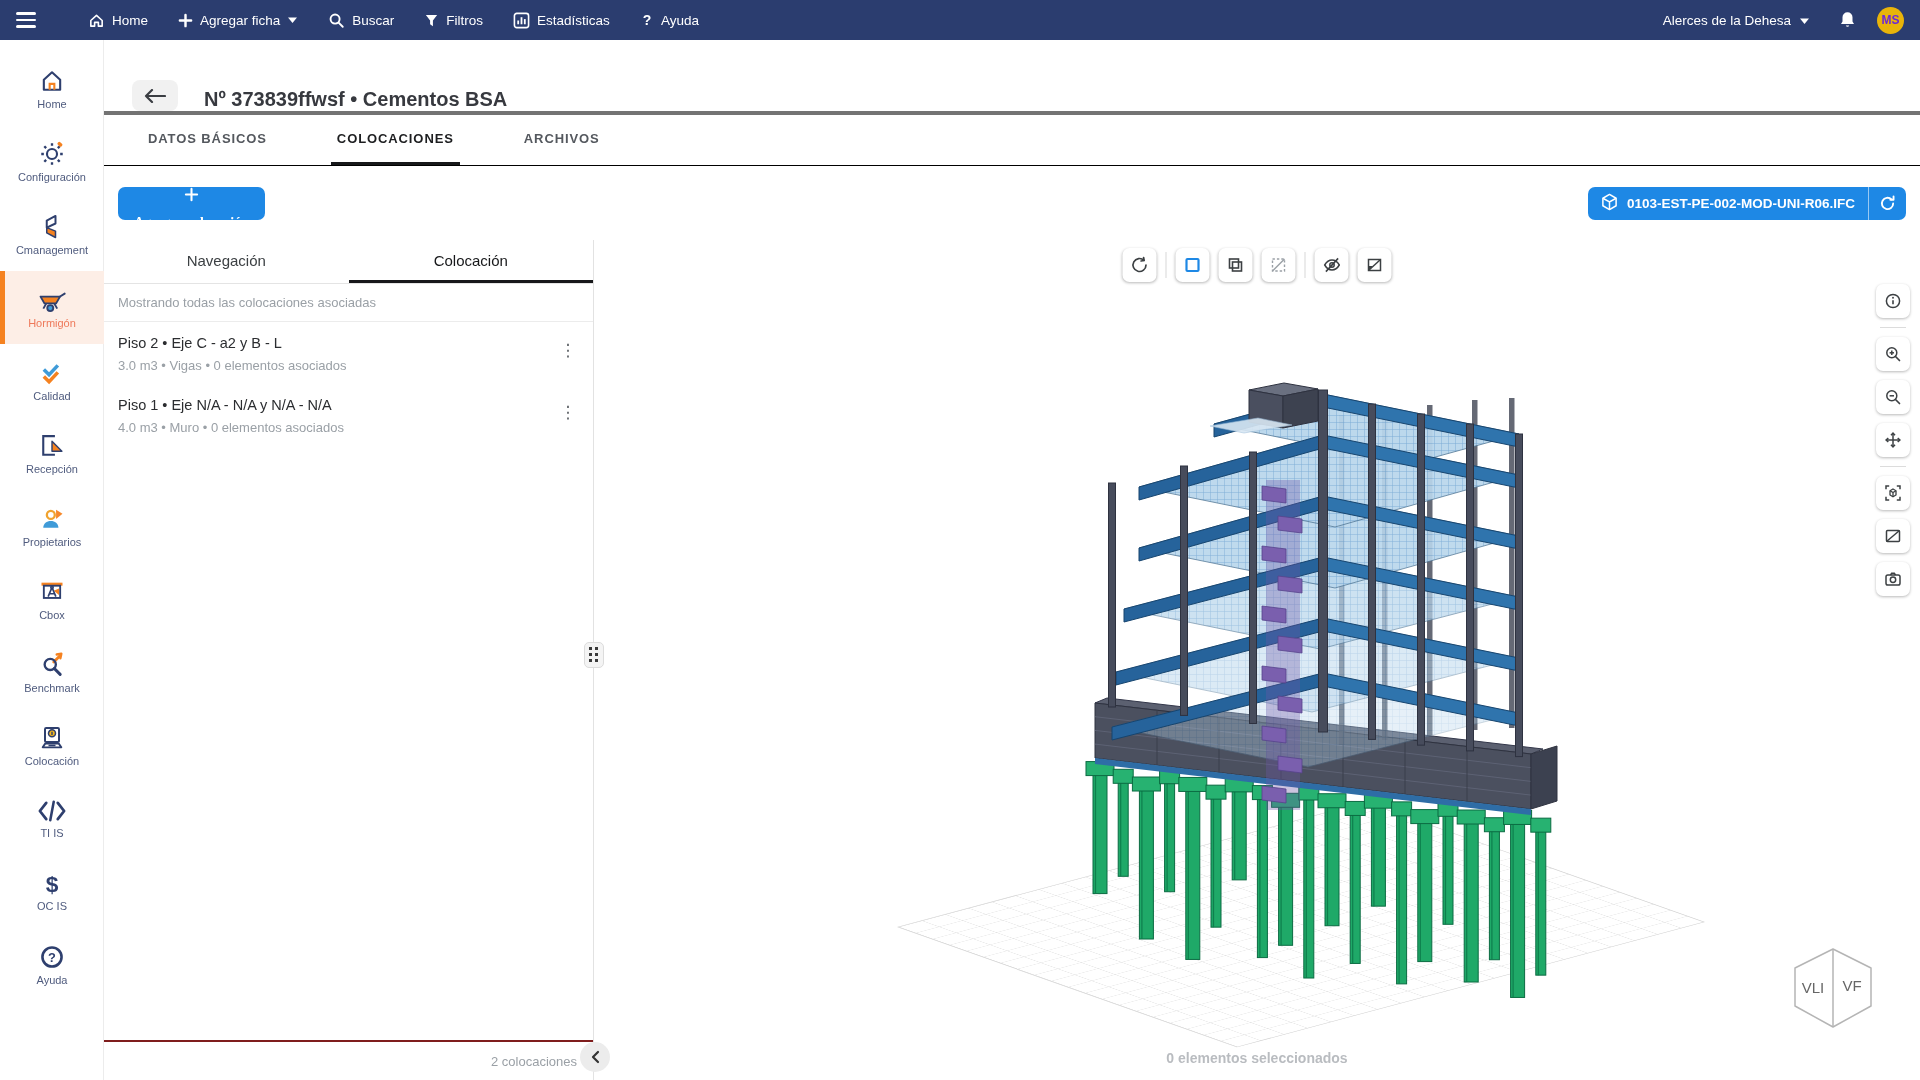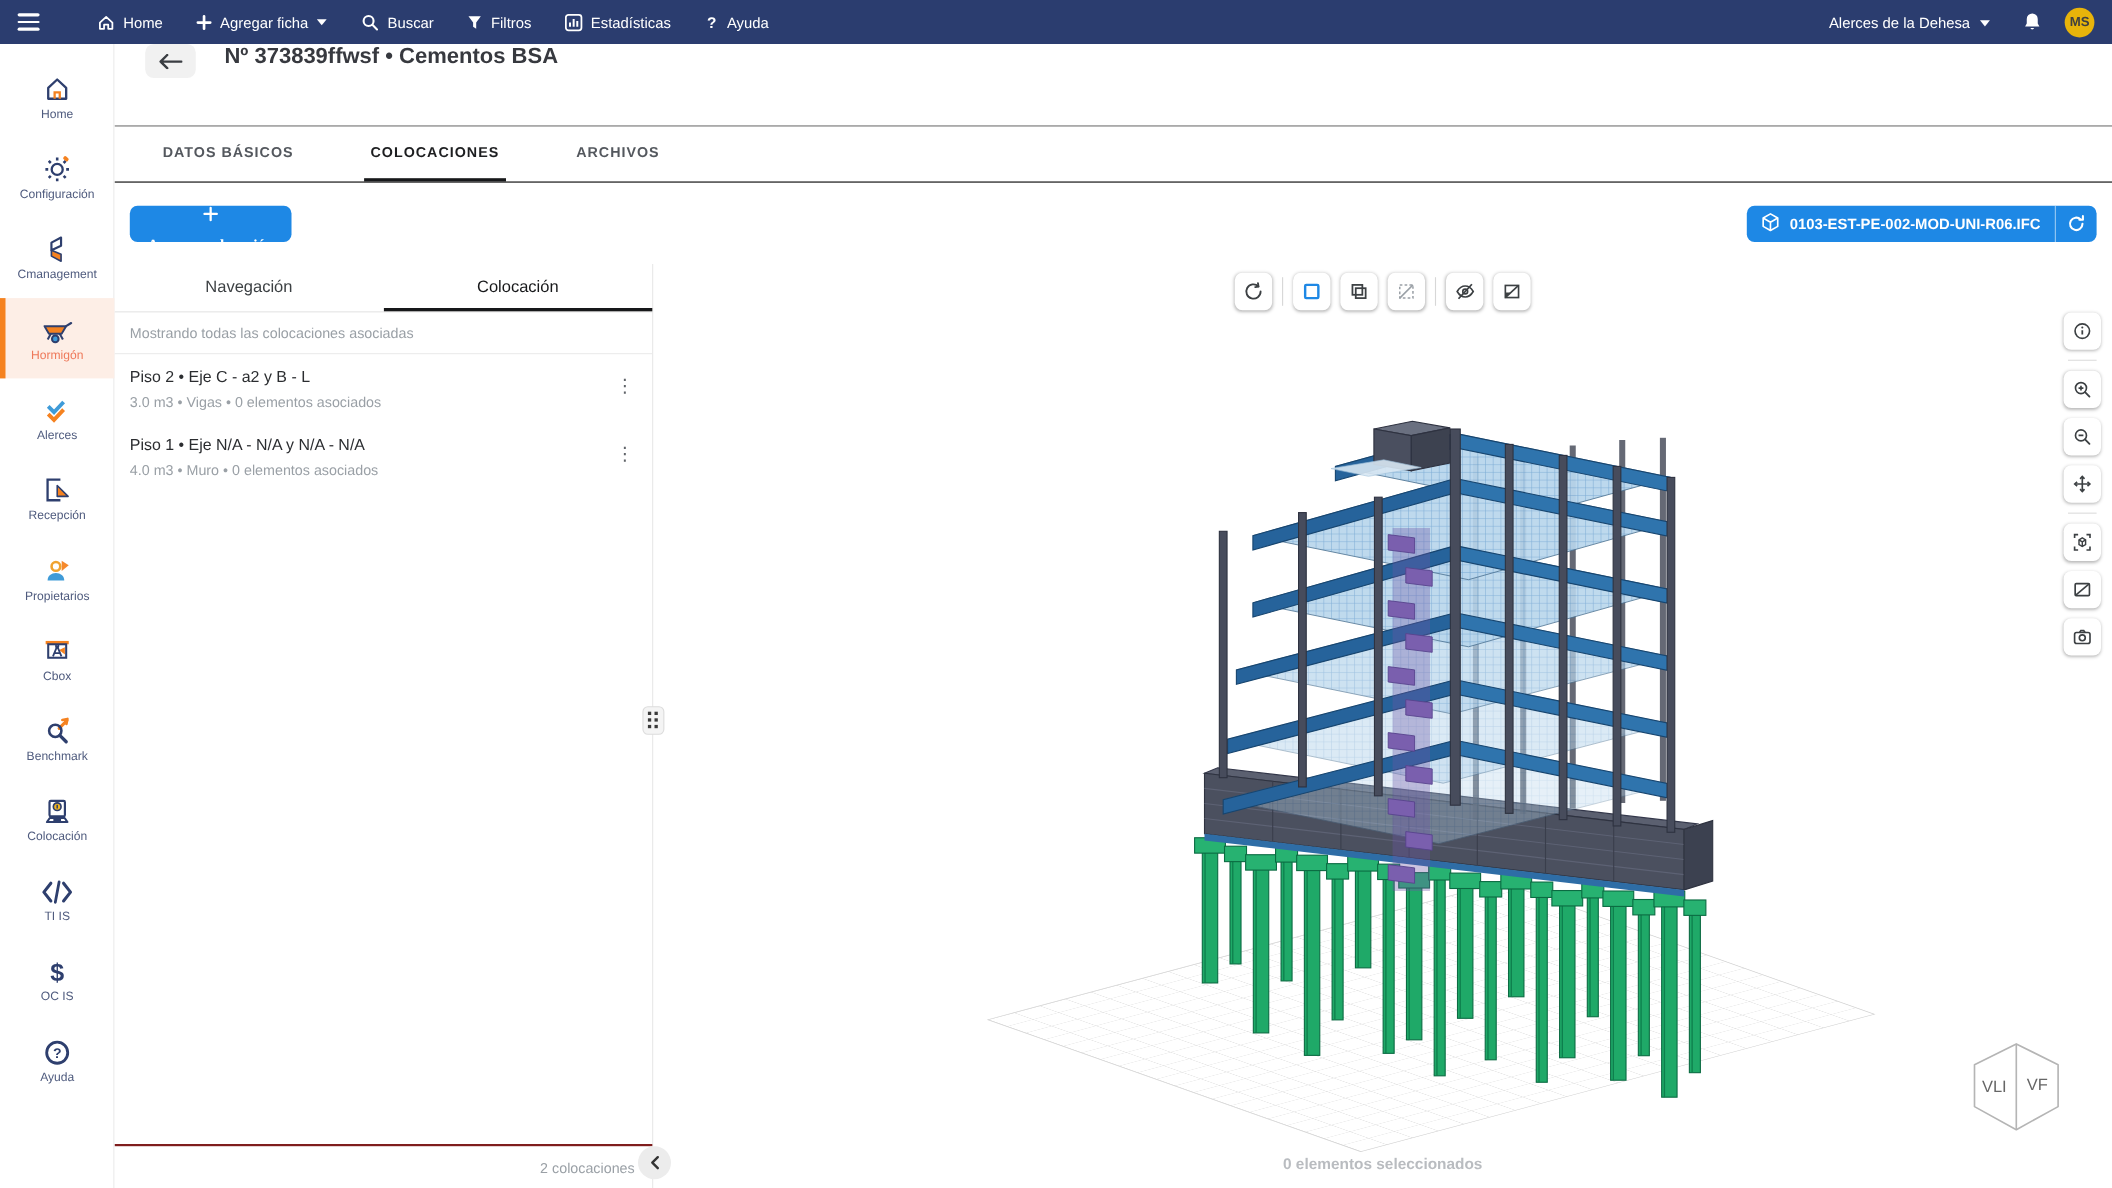--- a/index.html
+++ b/index.html
@@ -8,34 +8,34 @@
   
   .topnav { position:absolute; left:0; top:0; width:1920px; height:40px; background:#2b3d6f;
     display:flex; align-items:center; padding:0 16px; color:#fff; z-index:50; }
   .burger { width:26px; height:26px; display:flex; flex-direction:column; justify-content:center; gap:4px; cursor:pointer; margin-right:46px; }
   .burger span { display:block; width:20px; height:2.6px; background:#fff; border-radius:2px; }
   .nav-item { display:flex; align-items:center; gap:7px; font-size:13.5px; margin-right:30px; cursor:pointer; white-space:nowrap; }
   .nav-item svg { display:block; }
   .nav-spacer { flex:1; }
   .account { display:flex; align-items:center; gap:8px; font-size:13.5px; margin-right:28px; cursor:pointer; }
   .bell { margin-right:20px; cursor:pointer; display:flex; }
-  .avatar { width:27px; height:27px; border-radius:50%; background:#e8b40a; color:#404040; font-size:12px; font-weight:bold;
+  .avatar { width:27px; height:27px; border-radius:50%; background:#e8b40a; color:#6d28d9; font-size:12px; font-weight:bold;
     display:flex; align-items:center; justify-content:center; }
   
   .sidebar { position:absolute; left:0; top:40px; width:104px; height:1040px; background:#fff;
     border-right:1px solid #ececec; padding-top:12px; z-index:40; }
   .side-item { width:104px; height:73px; display:flex; flex-direction:column; align-items:center; justify-content:center;
     cursor:pointer; border-left:5px solid transparent; padding-right:5px; }
   .side-item .lbl { margin-top:3px; font-size:11px; color:#4f5b7e; text-align:center; line-height:1.1; }
   .side-item.active { background:#fdeee6; border-left-color:#f58220; }
   .side-item.active .lbl { color:#ee795a; }
   .side-item svg { display:block; }
   
   .main { position:absolute; left:104px; top:40px; width:1816px; height:1040px; background:#fff; }
-  .page-header { height:75px; display:flex; align-items:flex-start; padding:0 28px; border-bottom:1px solid #737373; }
+  .page-header { height:75px; display:flex; align-items:flex-end; padding:0 28px; border-bottom:4px solid #737373; }
   .back-btn { width:46px; height:31px; background:#f1f1f1; border-radius:8px; display:flex; align-items:center; justify-content:center;
     cursor:pointer; margin-right:26px; border:none; }
   .page-title { font-size:20px; color:#37393f; }
   .tabs { height:51px; display:flex; align-items:stretch; padding-left:38px; gap:58px; border-bottom:1px solid #000000; }
   .tab { display:flex; align-items:center; font-size:13px; letter-spacing:0.9px; color:#54585e; cursor:pointer;
     border-bottom:3px solid transparent; padding:0 6px; font-weight:600; }
   .tab.active { color:#1d1e20; border-bottom-color:#17181a; }
   .actions-row { height:74px; display:flex; align-items:center; padding:0 14px; justify-content:space-between; }
   .btn-primary { display:flex; align-items:center; gap:9px; background:#1e88e5; color:#fff; border:none; border-radius:7px;
     height:33px; padding:0 16px; font-size:14px; font-weight:600; cursor:pointer; font-family:Liberation Serif, serif;flex-direction:column; }
@@ -216,21 +216,21 @@
     <span class="lbl">Hormigón</span>
   </div>
 
   <div class="side-item">
     <span>
         <svg width="28" height="28" viewBox="0 0 24 24">
           <polyline points="5,9 9.5,13.5 17,5.5" fill="none" stroke="#3f9bd8" stroke-width="3"></polyline>
           <polyline points="5,15 9.5,19.5 17,11.5" fill="none" stroke="#f58220" stroke-width="3"></polyline>
         </svg>
       </span>
-    <span class="lbl">Alerces</span>
+    <span class="lbl">Calidad</span>
   </div>
 
   <div class="side-item">
     <span>
         <svg width="28" height="28" viewBox="0 0 24 24">
           <path d="M14.5 3.5H4.5v16h10" fill="none" stroke="#2e3f6e" stroke-width="1.8"></path>
           <polygon points="20.5,16.5 12,8 12,16.5" fill="#f58220" stroke="#2e3f6e" stroke-width="1.2" stroke-linejoin="round"></polygon>
         </svg>
       </span>
     <span class="lbl">Recepción</span>

